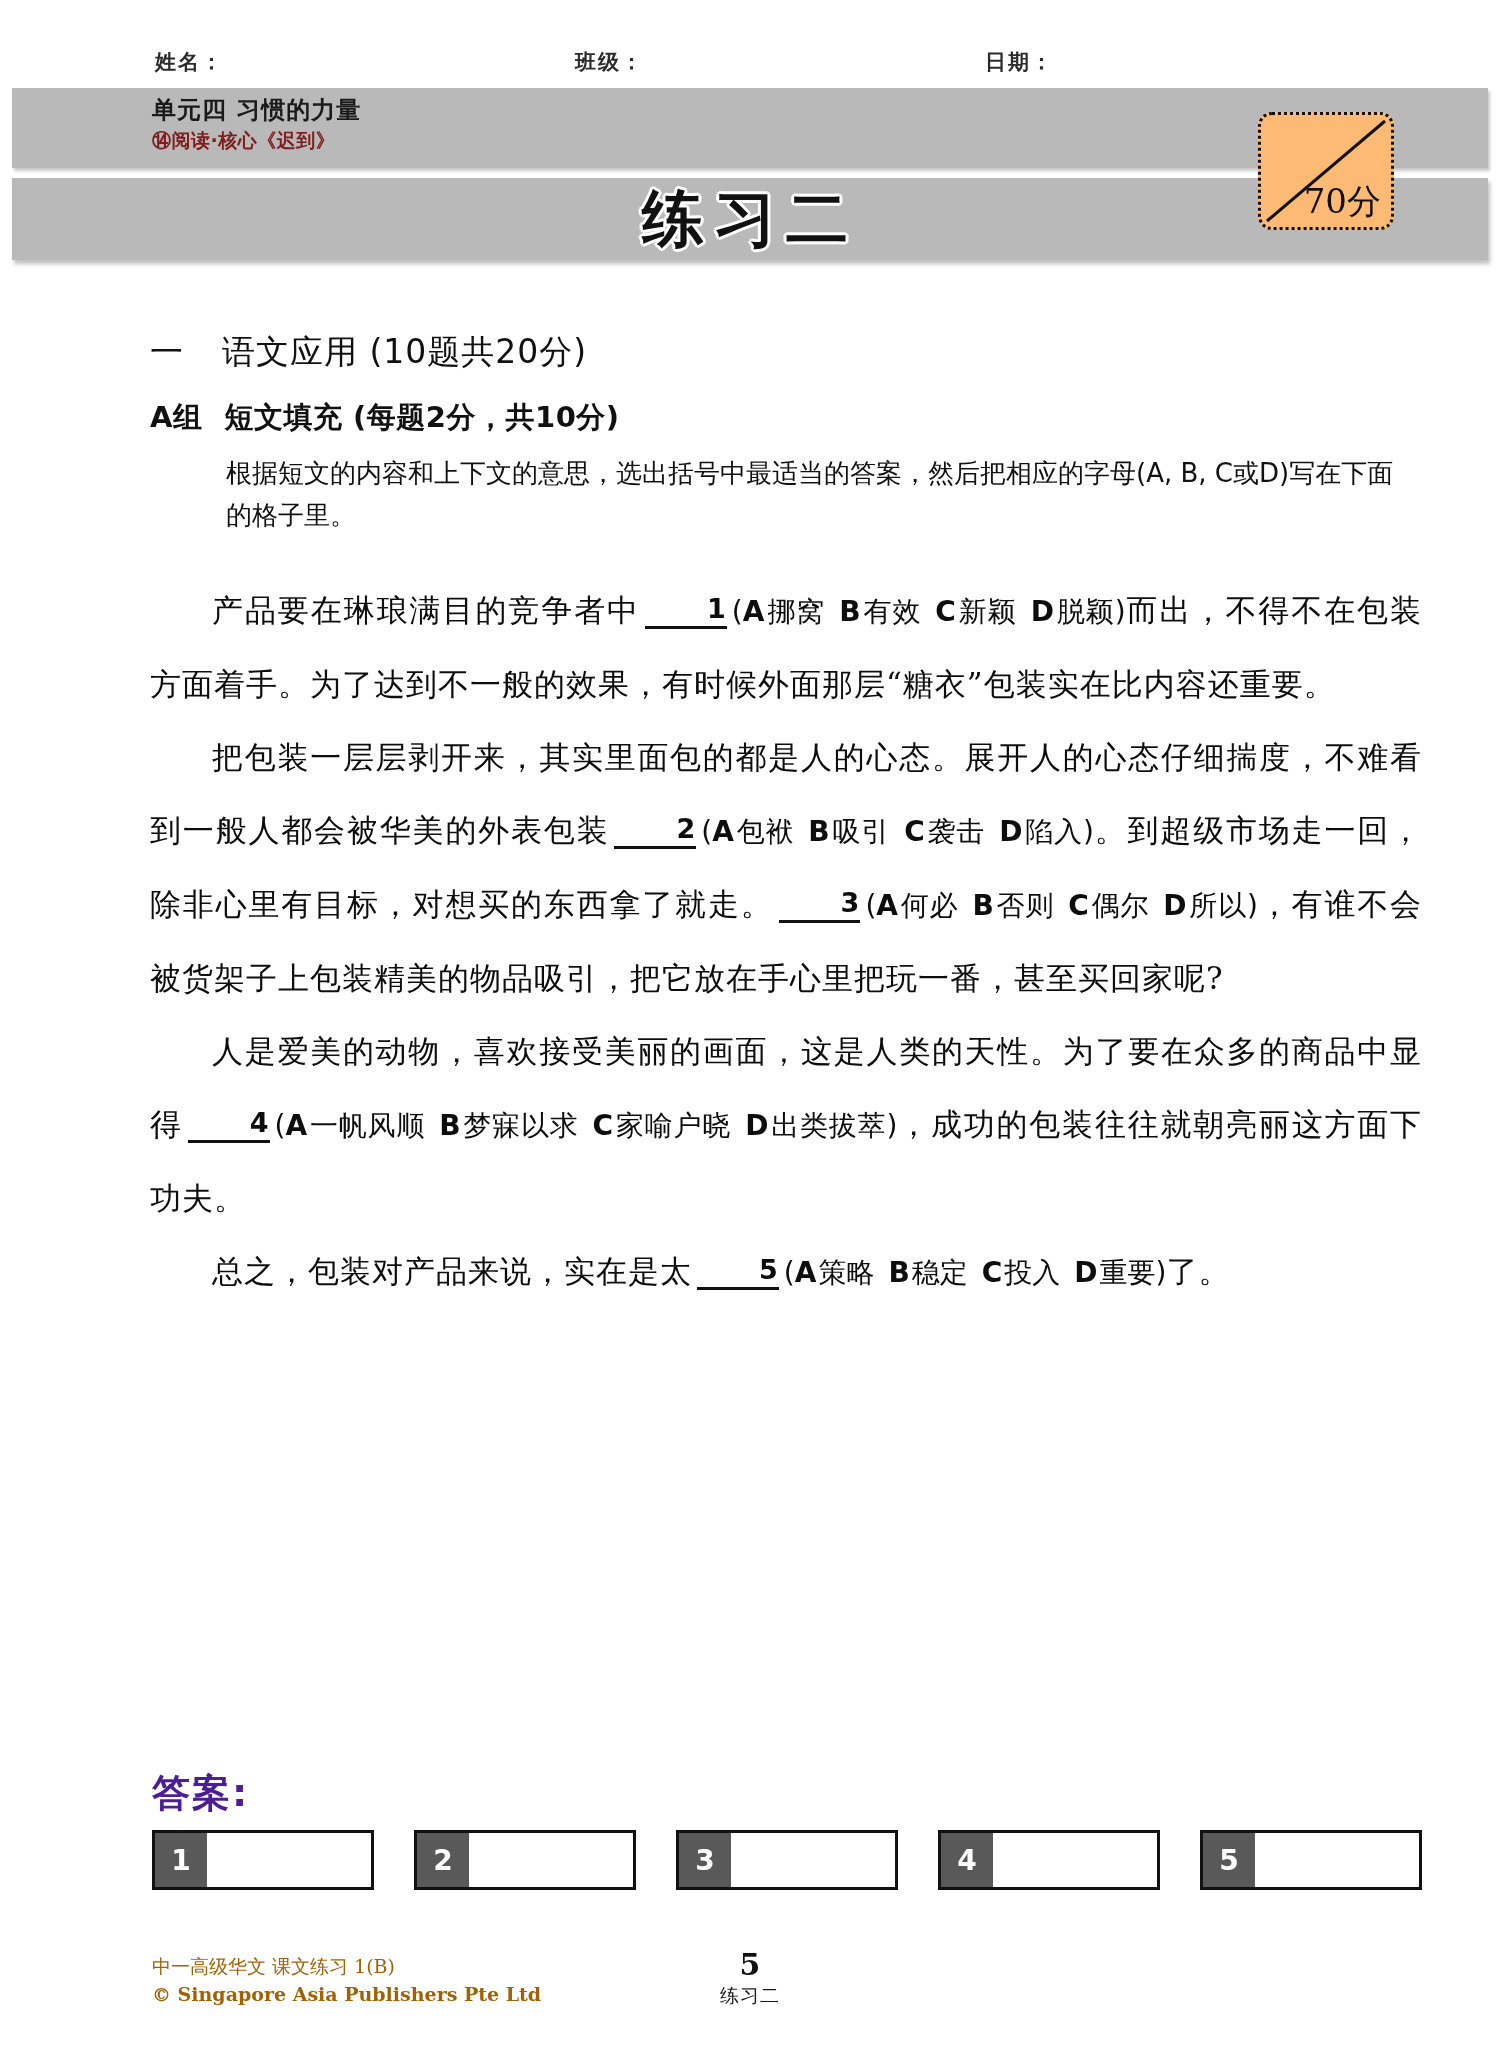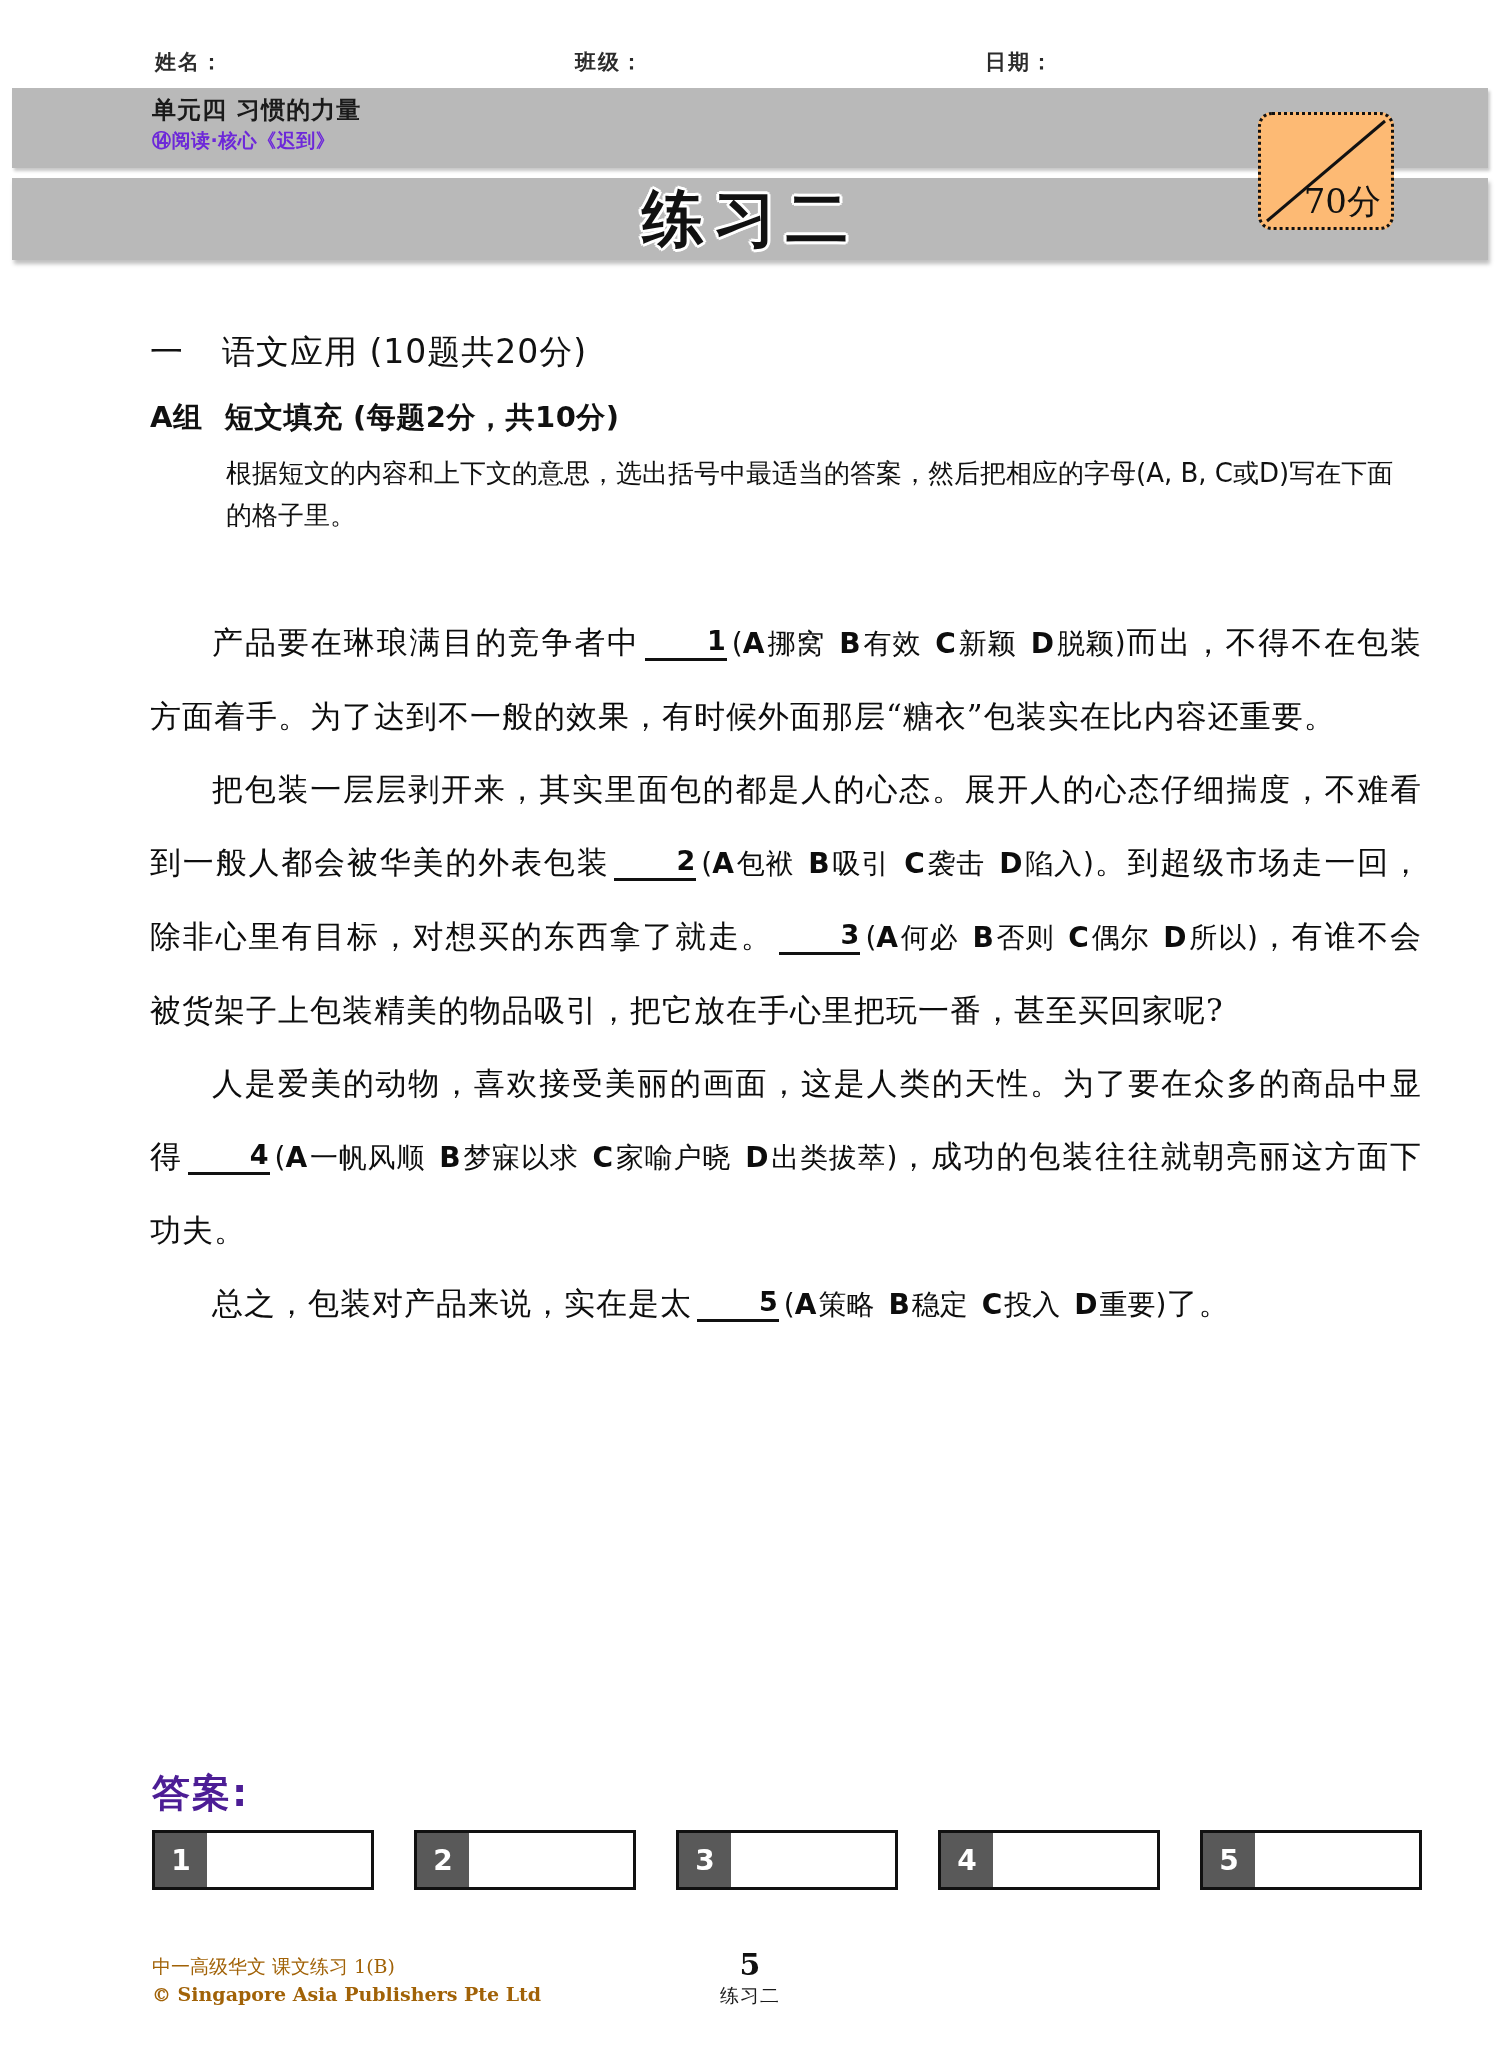--- a/index.html
+++ b/index.html
@@ -66,21 +66,21 @@
     letter-spacing: 1px;
     white-space: nowrap;
   }
   .unit-line2 {
     position: absolute;
     left: 140px;
     top: 40px;
     font-family: "DejaVu Sans", "Liberation Sans", sans-serif;
     font-size: 19px;
     font-weight: 700;
-    color: #6d28d9;
+    color: #7f1d1d;
     letter-spacing: 0.5px;
     white-space: nowrap;
     text-align: center;
   }
 
   
   .title-banner {
     position: absolute;
     left: 12px;
     top: 178px;
@@ -174,21 +174,21 @@
     font-weight: 400;
     color: #111111;
     line-height: 42px;
     letter-spacing: 0px;
   }
 
   
   .passage {
     position: absolute;
     left: 150px;
-    top: 606px;
+    top: 574px;
     width: 1272px;
     font-family: "DejaVu Serif", "Liberation Serif", serif;
     font-size: 31px;
     color: #0d0d0d;
     line-height: 73px;
     letter-spacing: 1px;
     text-align: justify;
   }
   .passage p {
     margin: 0 0 0 0;

